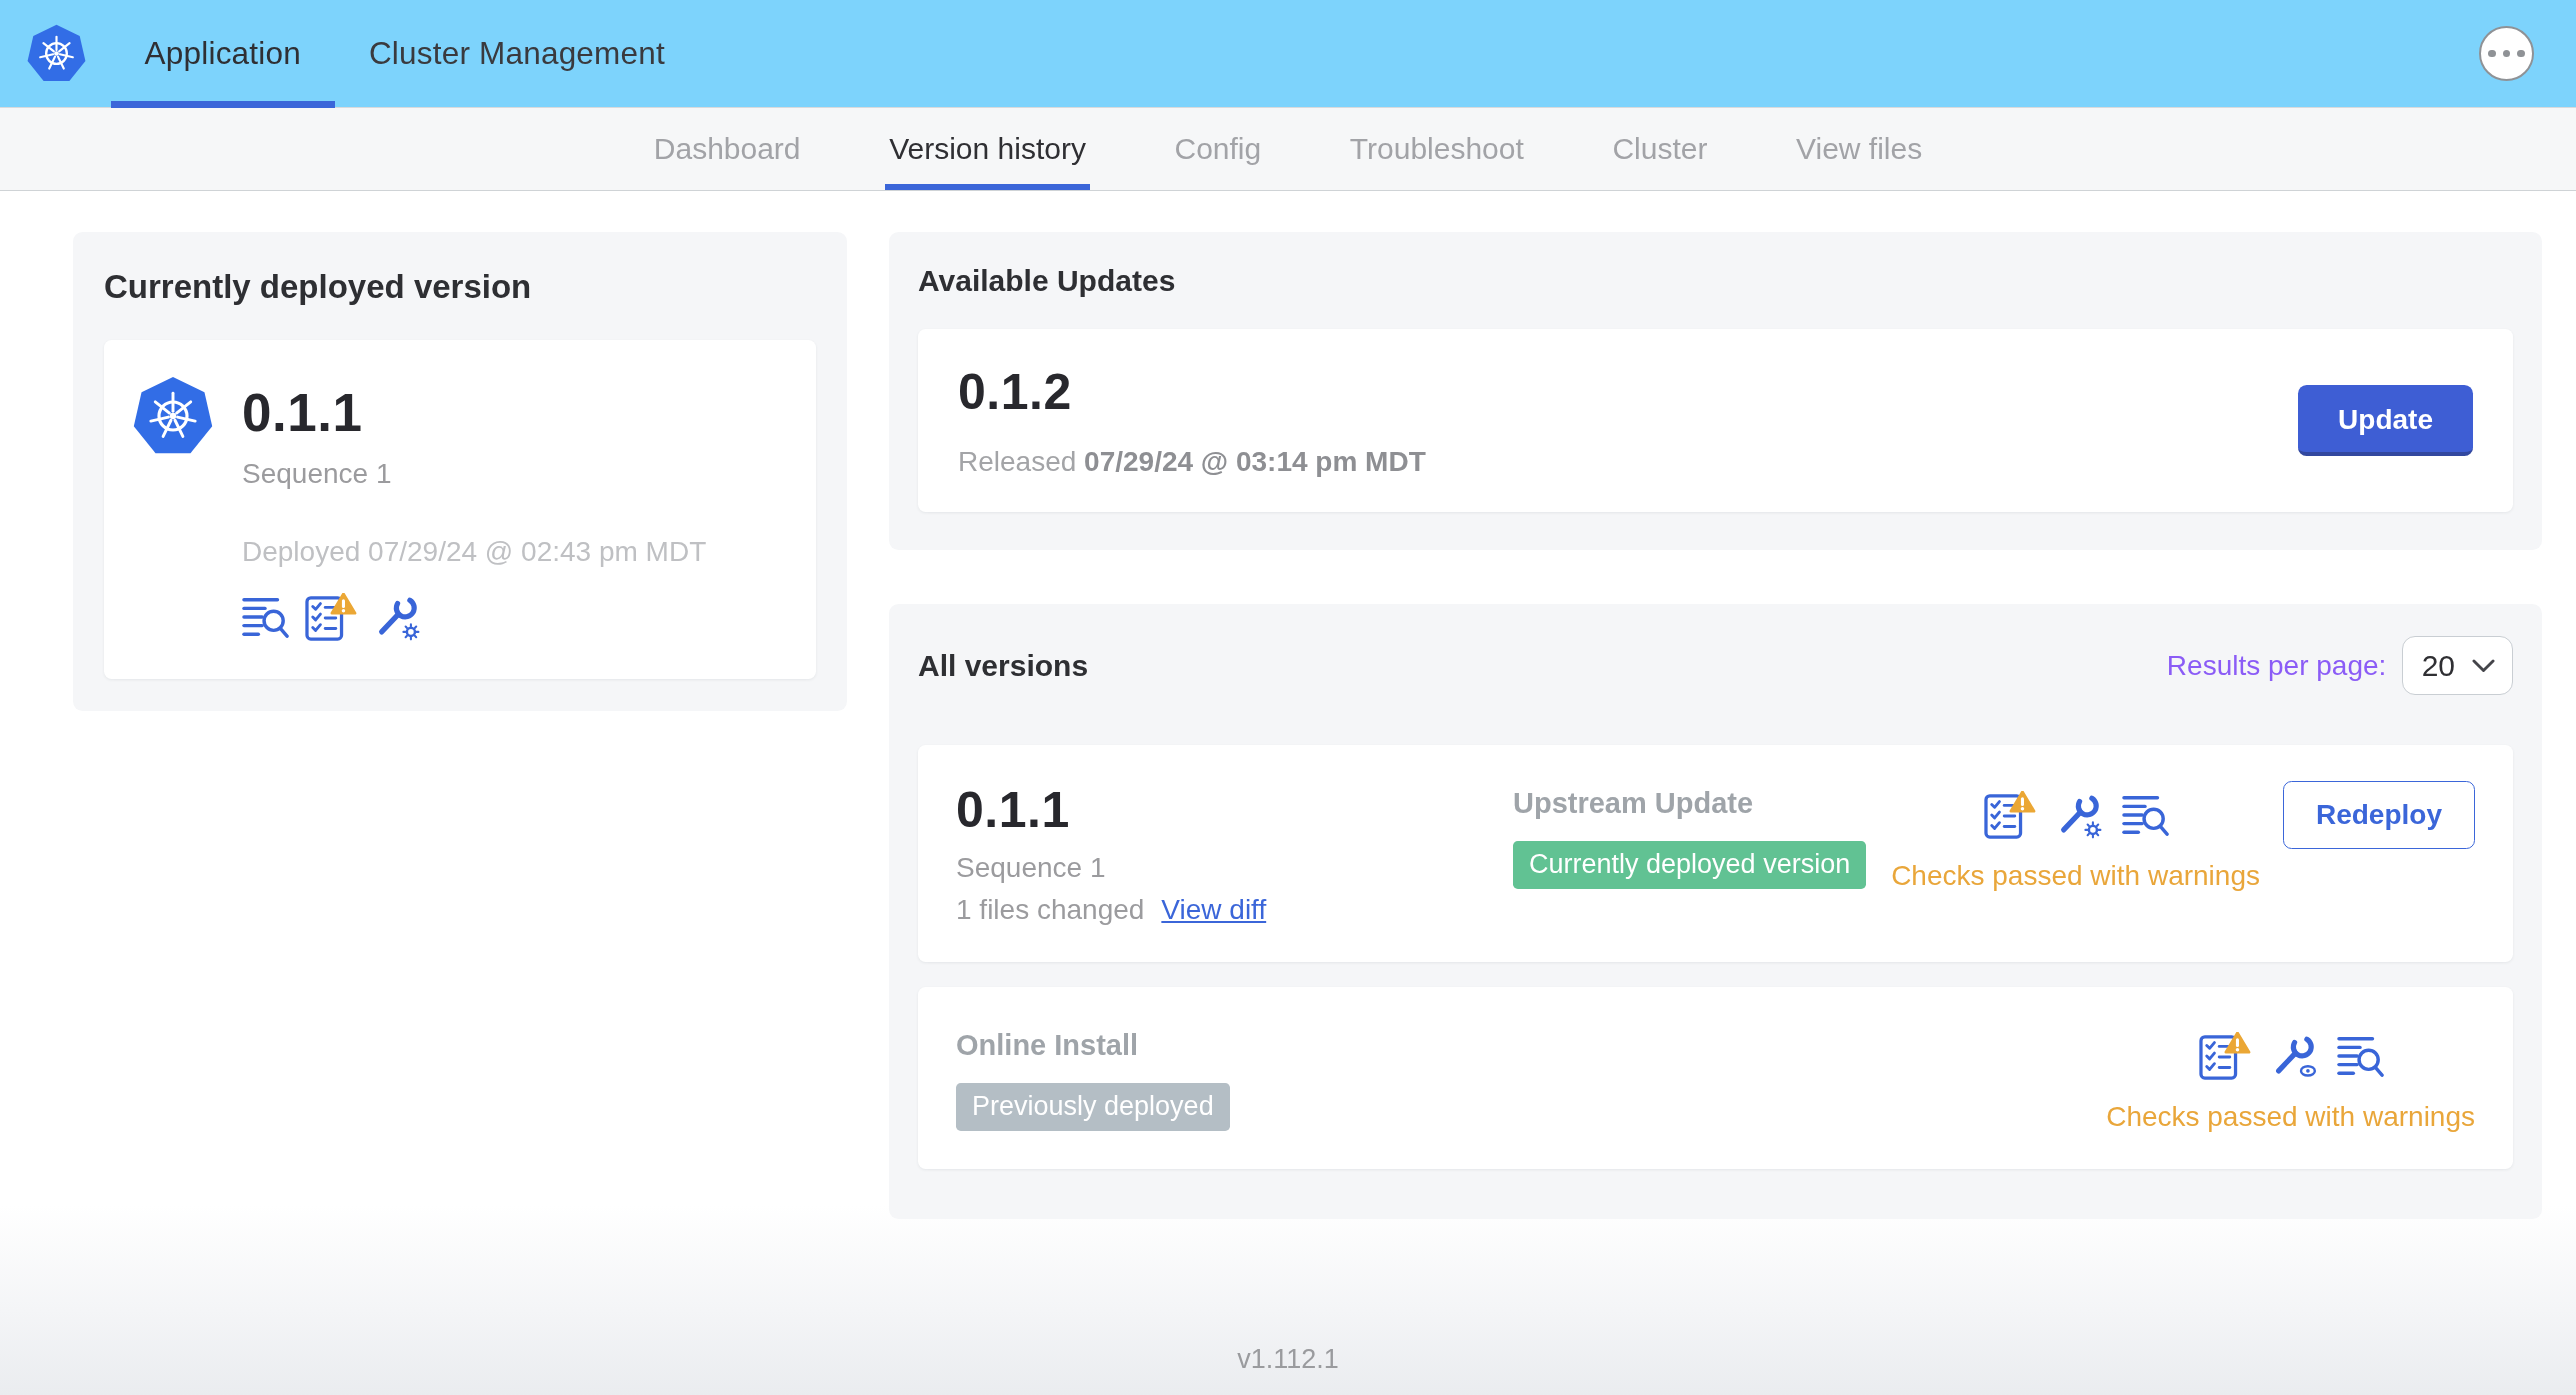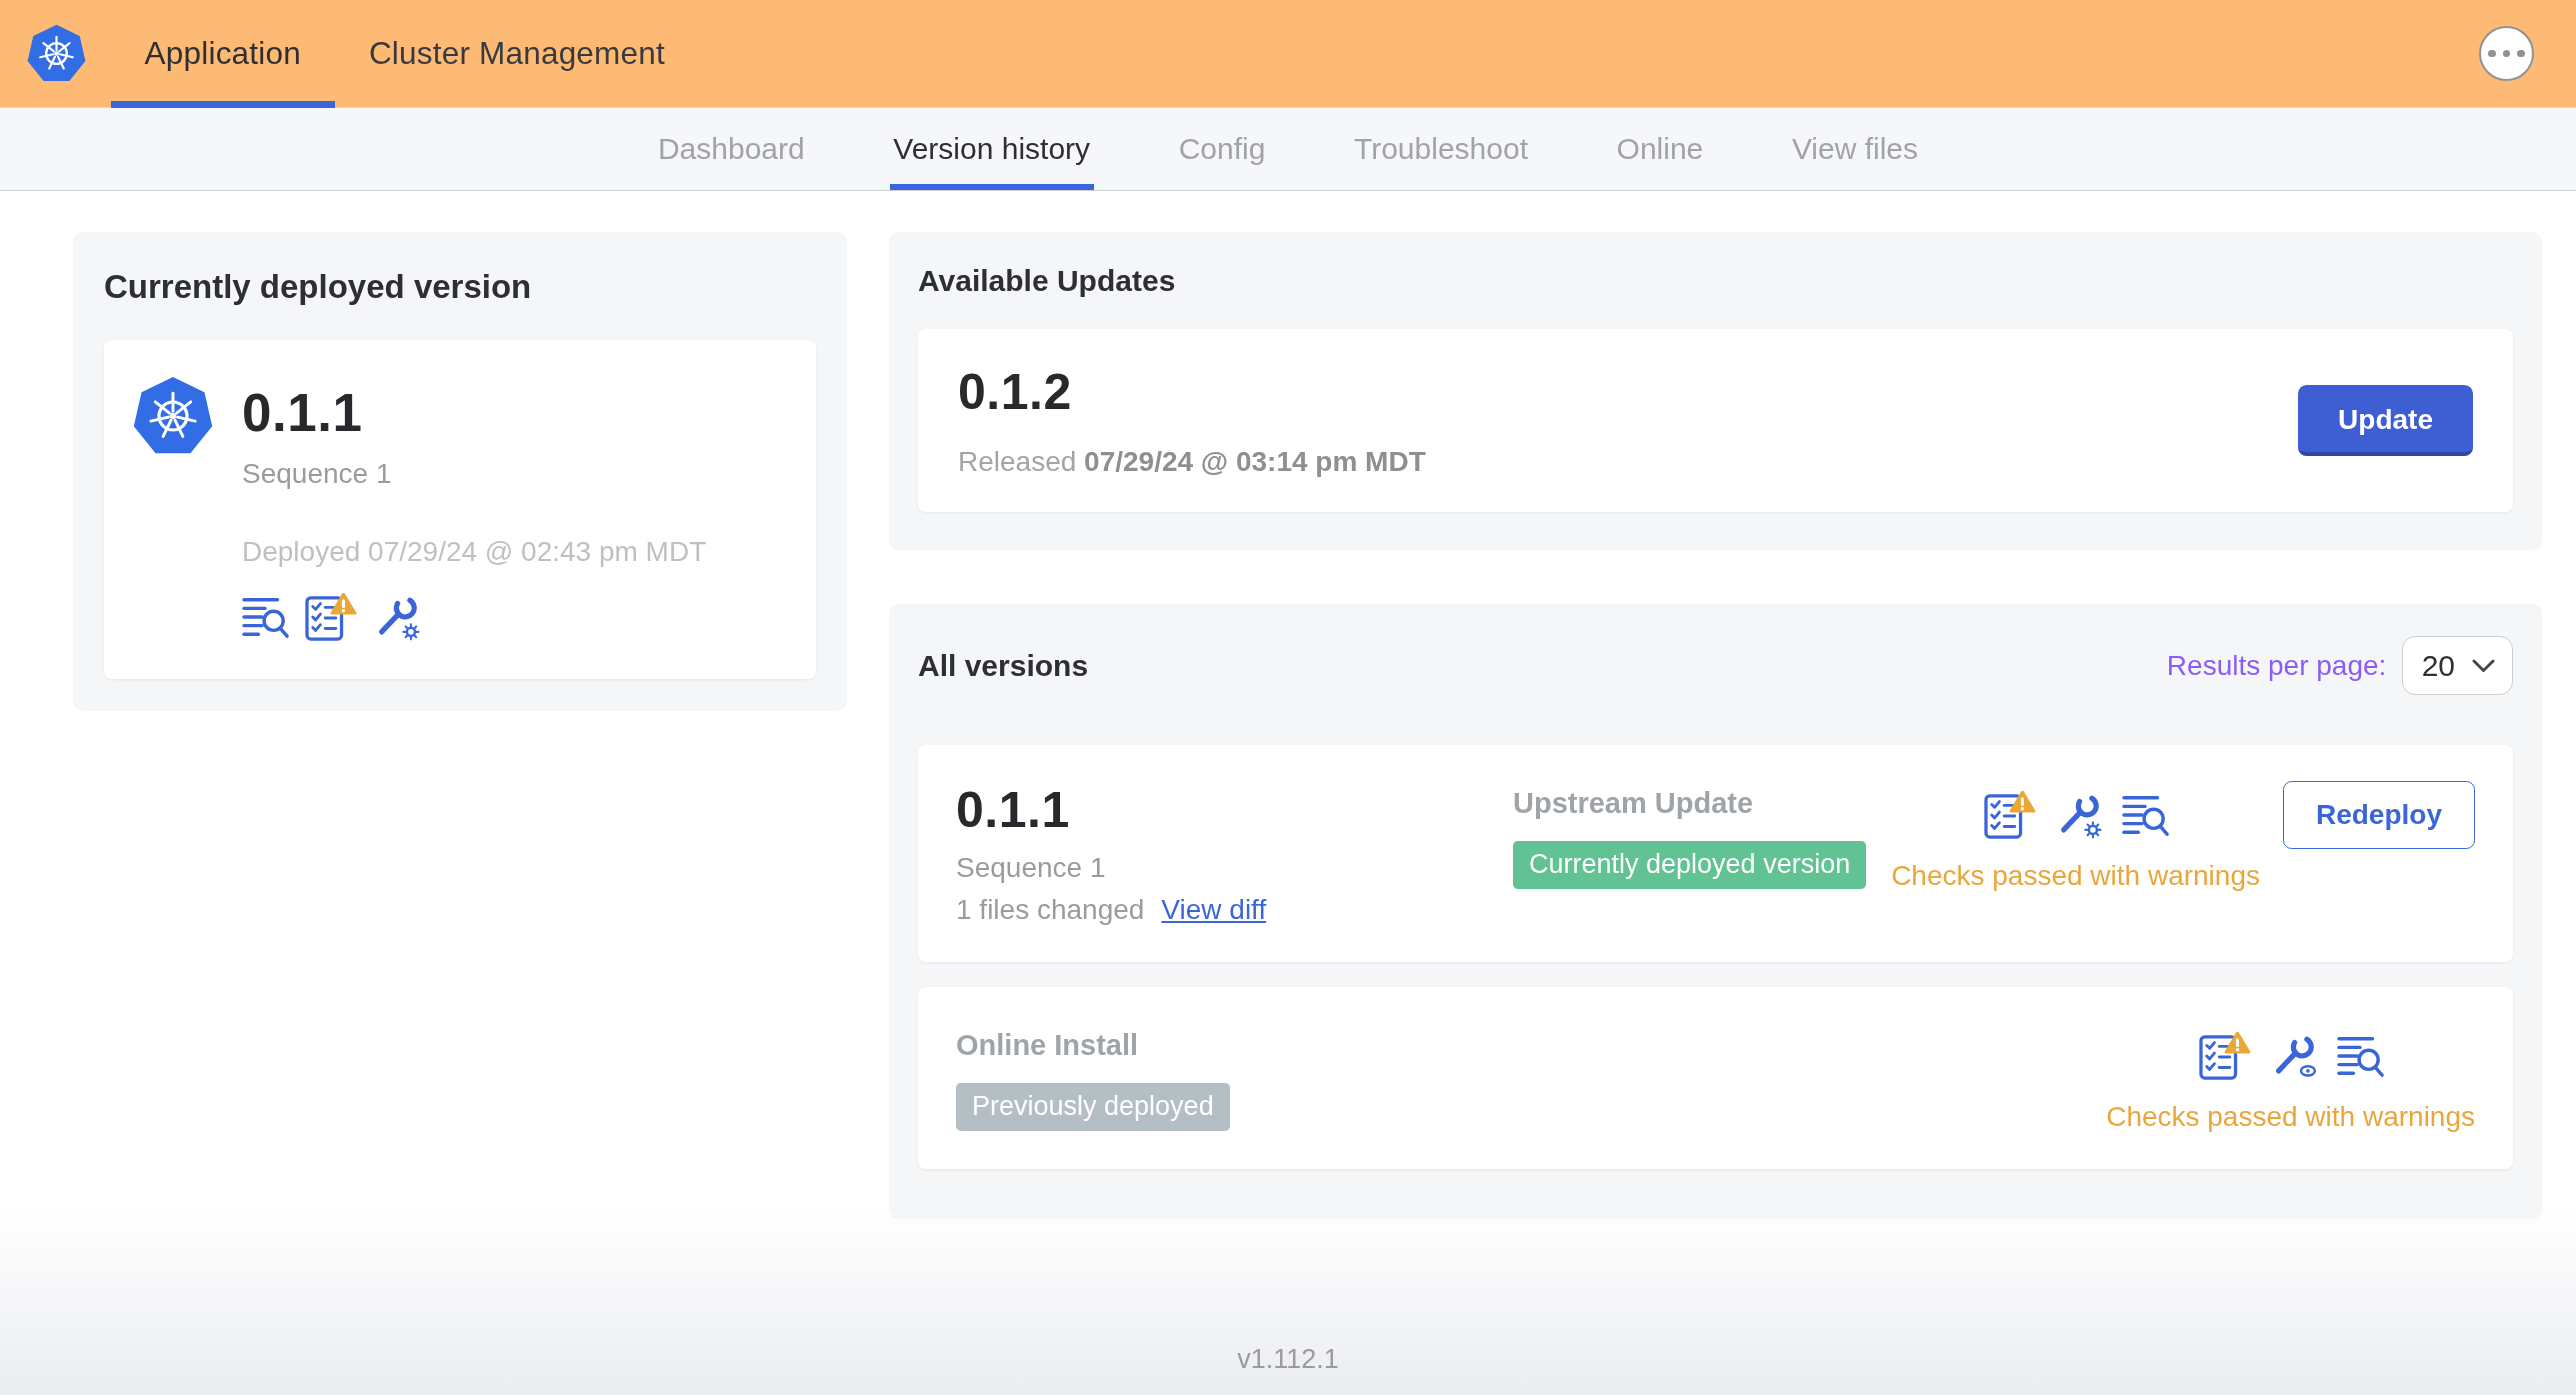--- a/index.html
+++ b/index.html
@@ -1,20 +1,20 @@
 <!DOCTYPE html>
 <html><head>
 <meta charset="utf-8">
 <style>
   * { margin:0; padding:0; box-sizing:border-box; }
   html,body { width:2576px; height:1396px; overflow:hidden;
     font-family:"Liberation Sans","DejaVu Sans",sans-serif; background:#ffffff; color:#323237; }
 
   
-  .header { height:108px; background:#fdba74; border-bottom:1px solid #d9dadc;
+  .header { height:108px; background:#7dd3fc; border-bottom:1px solid #d9dadc;
     display:flex; align-items:stretch; padding:0 42px 0 19px;text-align:right; }
   .logo-wrap { display:flex; align-items:center; padding:0 25px 0 7.6px; }
   .header-tabs { display:flex; align-items:stretch; }
   .htab { display:flex; align-items:center; padding:0 34px; font-size:31.5px; color:#3a3a3e;
     position:relative; cursor:pointer; letter-spacing:0.2px; }
   .htab.active { font-weight:500; color:#2f2f33; }
   .htab.active::after { content:""; position:absolute; left:0; right:0; bottom:-1px; height:6.7px; background:#3b66d9; }
   .header-spacer { flex:1; }
   .more-btn { align-self:center; width:55px; height:55px; border-radius:50%;
     border:2.9px solid #8f9296; display:flex; align-items:center; justify-content:center; gap:6.7px;
@@ -185,21 +185,21 @@
       <span class="dot"></span>
       <span class="dot"></span>
   </div>
 </div>
 
 <div class="subnav">
   <div class="snav-item">Dashboard</div>
   <div class="snav-item active">Version history</div>
   <div class="snav-item">Config</div>
   <div class="snav-item">Troubleshoot</div>
-  <div class="snav-item">Online</div>
+  <div class="snav-item">Cluster</div>
   <div class="snav-item">View files</div>
 </div>
 
 <div class="main">
 
   <div class="left-col">
     <div class="gray-card current-card">
       <div class="card-title-lg">Currently deployed version</div>
       <div class="white-card current-inner">
         <svg width="80" height="80" viewBox="0 0 60 60">

